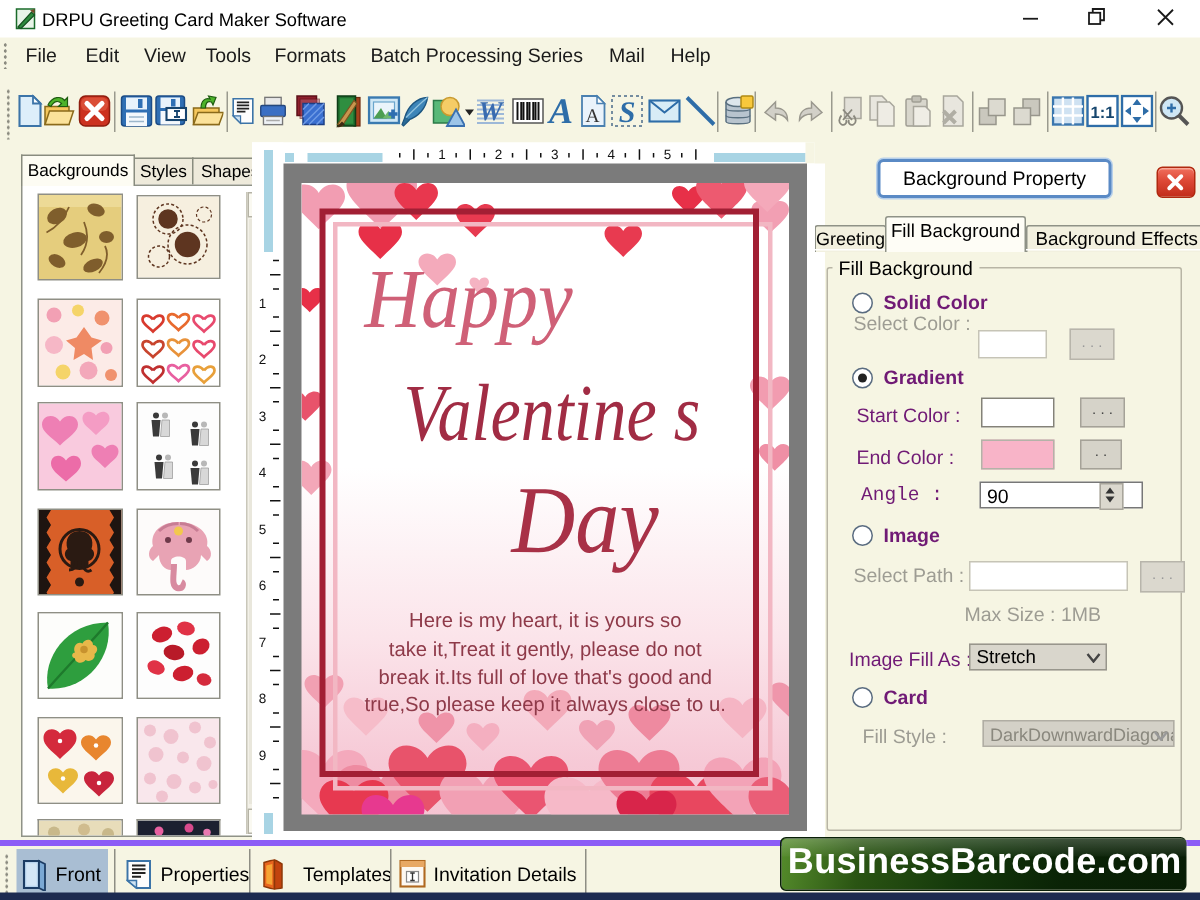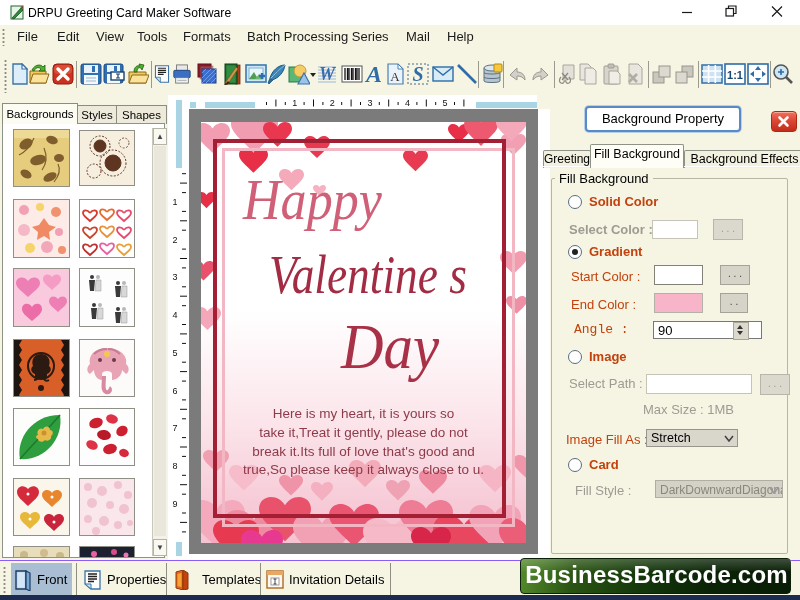--- a/index.html
+++ b/index.html
@@ -9,21 +9,21 @@
   #titlebar{position:absolute;left:0;top:0;width:800px;height:25px;background:#ffffff;}
   #menubar{position:absolute;left:0;top:25px;width:800px;height:24px;}
   .menuitem{position:absolute;top:4px;font-size:13px;color:#1a1a1a;}
   #toolbar{position:absolute;left:0;top:49px;width:800px;height:46px;}
   .ticon{position:absolute;top:14px;width:22px;height:22px;}
   .tsep{position:absolute;top:12px;width:1px;height:27px;background:#9a9a8e;}
   .dots{position:absolute;width:3px;background-image:radial-gradient(circle,#8b8b80 1px,transparent 1.2px);background-size:3px 4px;}
   
   .ltab{position:absolute;font-size:11.5px;color:#000;text-align:center;border:1px solid #898c7f;border-bottom:none;background:#eeeadb;}
   
-  .rp-label{position:absolute;font-size:13px;color:#c2410c;}
+  .rp-label{position:absolute;font-size:13px;color:#701a75;}
   .rp-gray{color:#9d9c93;}
   .rp-bold{font-weight:bold;}
   .radio{position:absolute;width:12px;height:12px;border-radius:50%;border:1px solid #5a6c80;background:#fff;}
   .rbtn{position:absolute;background:#d6d3c9;border:1px solid #a5a298;font-size:10px;color:#444;text-align:center;}
   .tbx{position:absolute;background:#fff;border:1px solid #8e8e86;}
   .ssep{position:absolute;top:2px;width:1px;height:32px;background:#8e8e84;}
   .sbtext{font-size:13px;color:#000;}
 </style>
 </head>
 <body>
@@ -254,21 +254,21 @@
       </svg>
     <div class="tsep" style="left:770px"></div>
 
     <svg class="ticon" style="left:772px" viewBox="0 0 22 22">
         <circle cx="9" cy="9" r="7" fill="#cfe7f5" stroke="#555" stroke-width="1.6"></circle>
         <path d="M6 9 H12 M9 6 V12" stroke="#2e6da8" stroke-width="1.6"></path>
         <line x1="14" y1="14" x2="20" y2="20" stroke="#555" stroke-width="2.6"></line>
       </svg>
   </div>
 
-  <div id="leftpanel" class="abs" style="left:0;top:95px;width:164px;height:465px;">
+  <div id="leftpanel" class="abs" style="left:12px;top:95px;width:164px;height:465px;">
     <div class="ltab" style="left:2px;top:8px;width:74px;height:20px;background:#fdfcf3;z-index:2;line-height:20px;">Backgrounds</div>
     <div class="ltab" style="left:77px;top:10px;width:38px;height:18px;line-height:18px;">Styles</div>
     <div class="ltab" style="left:116px;top:10px;width:49px;height:18px;line-height:18px;">Shapes</div>
     <div class="abs" style="left:2px;top:28px;width:163px;height:435px;background:#fff;border:1px solid #8f9287;box-sizing:border-box;"></div>
     <div id="thumbs">
 
       <svg class="abs" style="left:13px;top:34px;border:1px solid #8f8f85" width="55" height="56" viewBox="0 0 55 56">
           <rect width="55" height="56" fill="#e5cd7d"></rect>
           <rect width="55" height="8" fill="#edda96"></rect>
           <g fill="#6e4a1e" opacity="0.85">
@@ -604,21 +604,21 @@
     <div class="abs" style="left:0px;top:55px;width:46px;height:16px;background:#f2f0df;border:1px solid #8f9287;border-bottom:none;border-radius:2px 2px 0 0;text-align:center;font-size:12px;padding-top:1px;">Greeting</div>
     <div class="abs" style="left:47px;top:49px;width:92px;height:21px;background:#fefdf6;border:1px solid #8f9287;border-bottom:none;border-radius:2px 2px 0 0;text-align:center;font-size:12.5px;padding-top:2px;z-index:2;">Fill Background</div>
     <div class="abs" style="left:141px;top:55px;width:119px;height:16px;background:#f2f0df;border:1px solid #8f9287;border-bottom:none;border-radius:2px 2px 0 0;text-align:center;font-size:12.5px;padding-top:1px;">Background Effects</div>
     <div class="abs" style="left:0px;top:71px;width:257px;height:1px;background:#fff;"></div>
 
     <div class="abs" style="left:8px;top:83px;width:235px;height:374px;border:1px solid #b8b5a5;border-radius:2px;"></div>
     <div class="abs" style="left:12px;top:76px;background:#f6f5e3;padding:0 4px;font-size:13px;color:#000;">Fill Background</div>
 
     <div class="radio" style="left:25px;top:100px;"></div>
     <div class="rp-label rp-bold" style="left:46px;top:99px;">Solid Color</div>
-    <div class="rp-label rp-gray" style="left:26px;top:127px;font-weight:bold;">Select Color :</div>
+    <div class="rp-label rp-gray" style="left:26px;top:113px;">Select Color :</div>
     <div class="tbx" style="left:109px;top:125px;width:44px;height:17px;border-color:#c6c4b6;"></div>
     <div class="rbtn" style="left:170px;top:124px;width:28px;height:19px;background:#dbd8ce;border-color:#b8b5ab;color:#999;line-height:17px;">. . .</div>
 
     <div class="radio" style="left:25px;top:150px;"></div>
     <div class="abs" style="left:28.5px;top:153.5px;width:6px;height:6px;border-radius:50%;background:#222;"></div>
     <div class="rp-label rp-bold" style="left:46px;top:149px;">Gradient</div>
     <div class="rp-label" style="left:28px;top:174px;">Start Color :</div>
     <div class="tbx" style="left:111px;top:170px;width:47px;height:18px;border-color:#848278;"></div>
     <div class="rbtn" style="left:177px;top:170px;width:28px;height:18px;line-height:16px;">. . .</div>
     <div class="rp-label" style="left:28px;top:202px;">End Color :</div>
@@ -649,21 +649,21 @@
     <div class="radio" style="left:25px;top:363px;"></div>
     <div class="rp-label rp-bold" style="left:46px;top:362px;">Card</div>
     <div class="rp-label rp-gray" style="left:32px;top:388px;">Fill Style :</div>
     <div class="abs" style="left:112px;top:385px;width:128px;height:18px;background:#d4d1c7;border:1px solid #b0ada3;font-size:12px;padding:2px 0 0 4px;box-sizing:border-box;color:#8a887e;white-space:nowrap;overflow:hidden;">DarkDownwardDiagona
       <svg class="abs" style="right:3px;top:6px" width="10" height="7" viewBox="0 0 10 7">
           <path d="M1 1 L5 6 L9 1" fill="none" stroke="#999" stroke-width="1.6"></path>
         </svg>
     </div>
   </div>
 
-  <div id="statusbar" class="abs" style="left:0;top:560px;width:800px;height:36px;background:#f6f5e3;border-top:1px solid #8b5cf6;box-sizing:border-box;">
+  <div id="statusbar" class="abs" style="left:0;top:560px;width:800px;height:36px;background:#f6f5e3;border-top:4px solid #8b5cf6;box-sizing:border-box;">
     <div class="dots" style="left:3px;top:5px;height:28px;"></div>
     <div class="abs" style="left:11px;top:2px;width:61px;height:33px;background:#a9bed3;"></div>
     <svg class="abs" style="left:14px;top:8px" width="18" height="22" viewBox="0 0 18 22">
         <path d="M2 2 L12 2 L12 20 L2 20 Z" fill="#b8d4ee" stroke="#1c3c64" stroke-width="1.4"></path>
         <path d="M12 2 L16 4 L16 22 L12 20 Z" fill="#7aa8d4" stroke="#1c3c64" stroke-width="1.2"></path>
         <path d="M3.5 3.5 L10.5 3.5 L10.5 18.5 L3.5 18.5 Z" fill="#d4e6f6"></path>
       </svg>
     <div class="abs sbtext" style="left:37px;top:11px;">Front</div>
     <div class="ssep" style="left:76px;"></div>
     <svg class="abs" style="left:84px;top:9px" width="17" height="20" viewBox="0 0 17 20">

